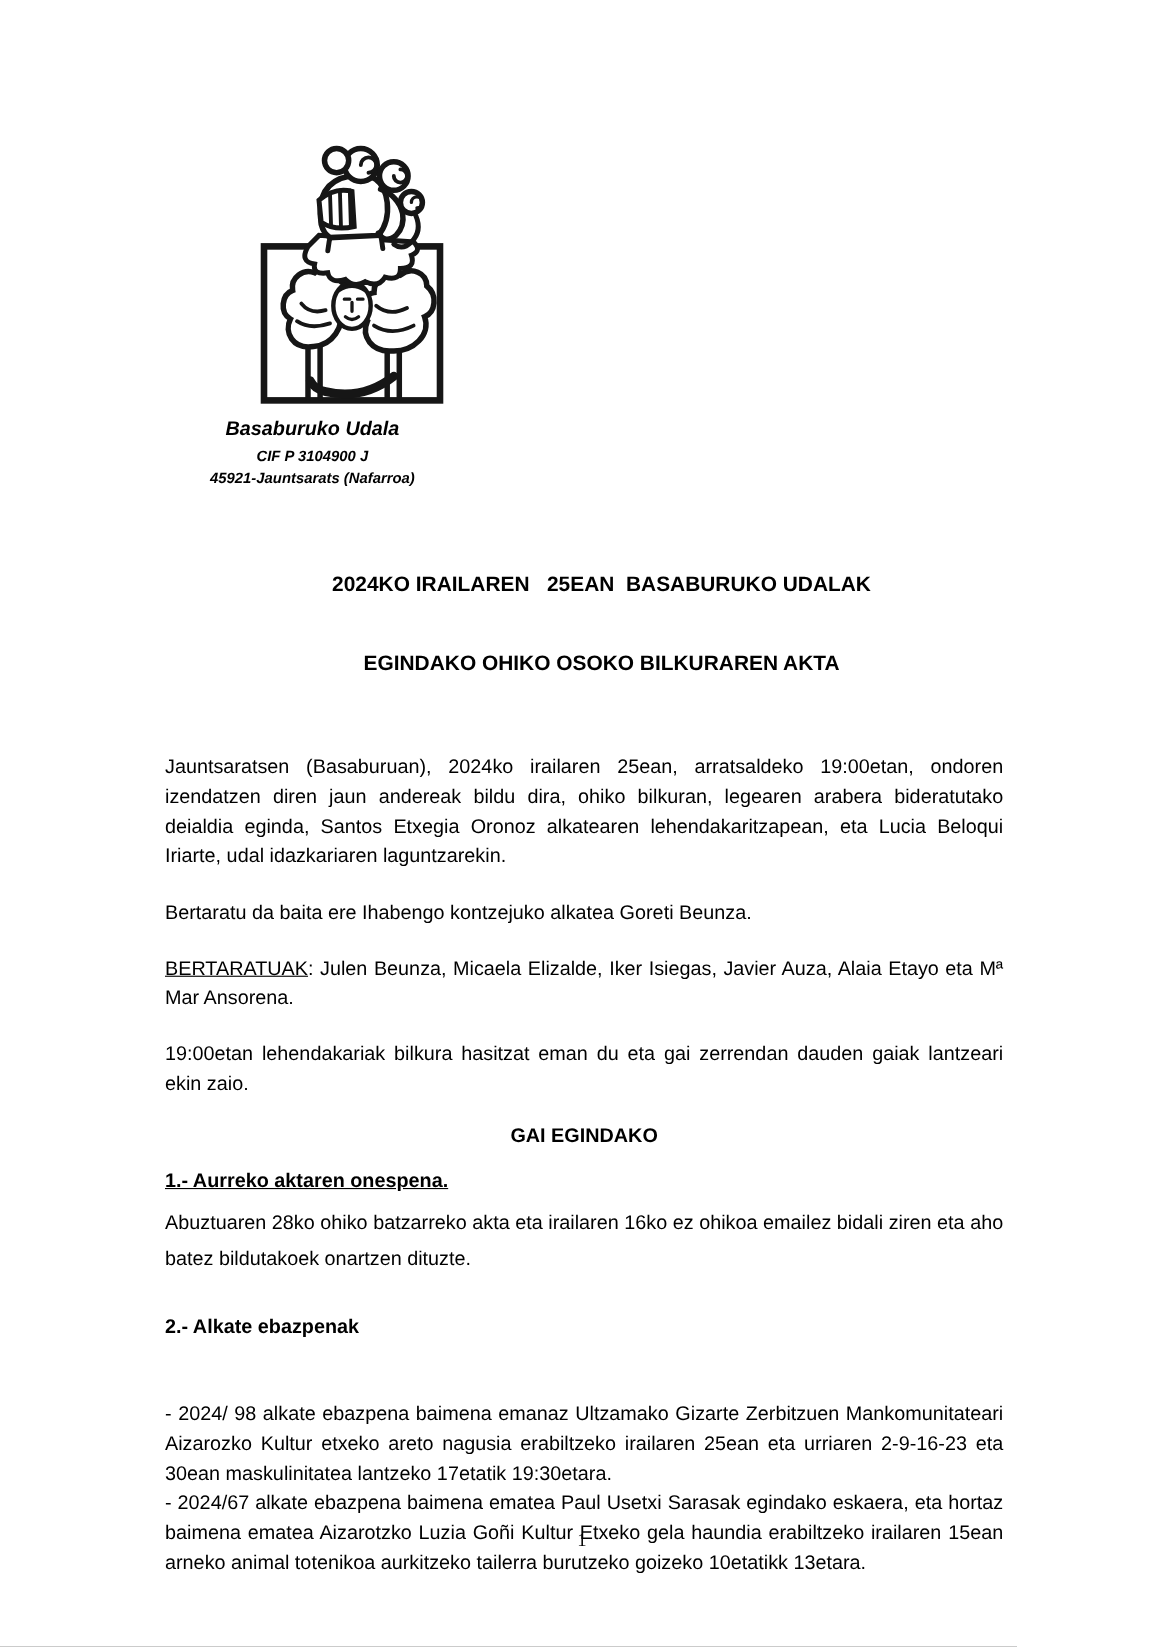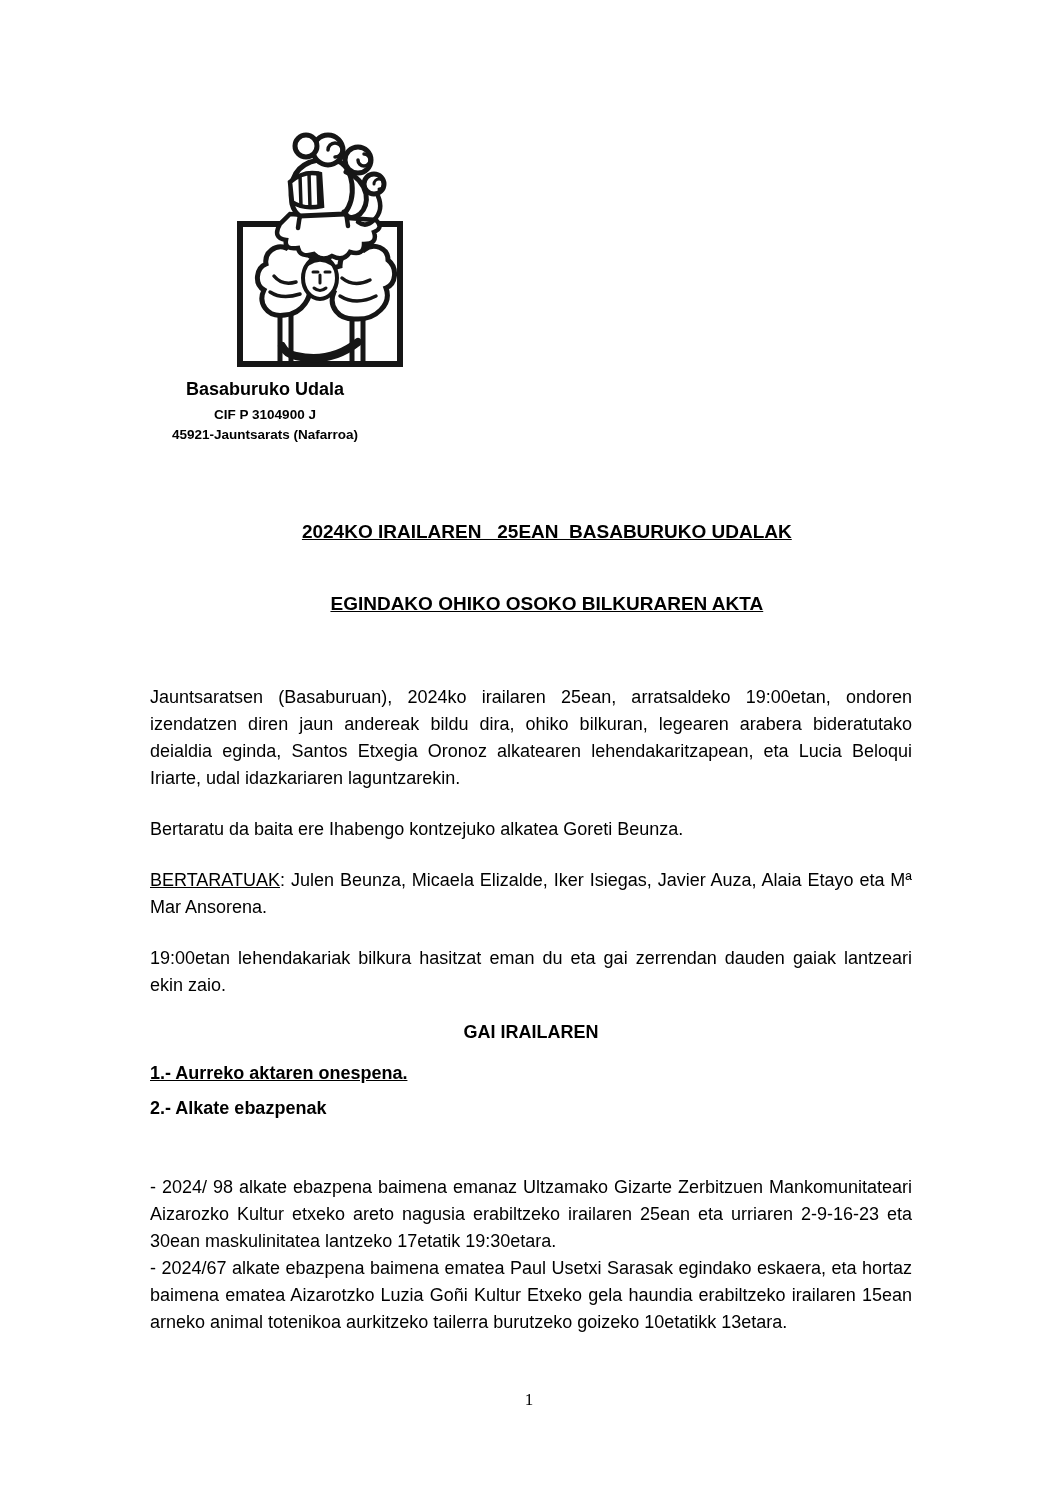--- a/index.html
+++ b/index.html
@@ -9,35 +9,35 @@
     margin:0 auto;
     background:#ffffff;
     color:#000;
     font-family:"Liberation Sans","DejaVu Sans",sans-serif;
     overflow:hidden;
   }
   
   .crest{position:absolute;left:228px;top:126px;width:184px;height:248px;}
   .crest svg{width:100%;height:100%;}
   .org-block{
-    position:absolute;left:105px;top:378px;width:320px;
-    text-align:center;font-weight:bold;line-height:1.25;
+    position:absolute;left:124px;top:378px;width:320px;
+    text-align:center;font-weight:bold;line-height:1.25;font-style:italic;
   }
   .org-name{font-size:18px;margin:0 0 6px 0;}
   .org-sub{font-size:13.5px;margin:0 0 4px 0;}
   
   .doc{
     position:absolute;left:150px;top:478px;width:762px;
     font-size:18px;line-height:27px;
   }
   .doc-title{
     text-align:center;font-weight:bold;font-size:19px;line-height:36px;
     margin:0 0 26px 0;white-space:pre;
   }
-  .doc-title .u{text-decoration:underline;}
+  .doc-title .u{}
   .para{margin:0 0 24px 0;text-align:justify;}
   .para:last-child{margin-bottom:0;}
   .u-label{text-decoration:underline;}
   .center-head{text-align:center;font-weight:bold;margin:0 0 14px 0;}
   .item-head{font-weight:bold;text-decoration:underline;margin:0 0 8px 0;text-align:left;}
   .item-head-2{font-weight:bold;margin:0 0 52px 0;text-align:left;}
   .loose{line-height:33px;margin-bottom:32px;}
   .mb20{margin-bottom:20px;}
   .mb12{margin-bottom:0;}
   
@@ -115,24 +115,25 @@
     </div>
 
     <p class="para">Jauntsaratsen (Basaburuan), 2024ko irailaren 25ean, arratsaldeko 19:00etan, ondoren izendatzen diren jaun andereak bildu dira, ohiko bilkuran, legearen arabera bideratutako deialdia eginda, Santos Etxegia Oronoz alkatearen lehendakaritzapean, eta Lucia Beloqui Iriarte, udal idazkariaren laguntzarekin.</p>
 
     <p class="para">Bertaratu da baita ere Ihabengo kontzejuko alkatea Goreti Beunza.</p>
 
     <p class="para"><span class="u-label">BERTARATUAK</span><span>: Julen Beunza, Micaela Elizalde, Iker Isiegas, Javier Auza, Alaia Etayo eta Mª Mar Ansorena.</span></p>
 
     <p class="para mb20">19:00etan lehendakariak bilkura hasitzat eman du eta gai zerrendan dauden gaiak lantzeari ekin zaio.</p>
 
-    <p class="center-head">GAI IRAILAREN</p>
+    <p class="center-head">GAI EGINDAKO</p>
 
     <p class="item-head">1.- Aurreko aktaren onespena.</p>
 
+    <p class="para loose">Abuztuaren 28ko ohiko batzarreko akta eta irailaren 16ko ez ohikoa emailez bidali ziren eta aho batez bildutakoek onartzen dituzte.</p>
 
     <p class="item-head-2">2.- Alkate ebazpenak</p>
 
     <p class="para mb12">- 2024/ 98 alkate ebazpena baimena emanaz Ultzamako Gizarte Zerbitzuen Mankomunitateari Aizarozko Kultur etxeko areto nagusia erabiltzeko irailaren 25ean eta urriaren 2-9-16-23 eta 30ean maskulinitatea lantzeko 17etatik 19:30etara.</p>
 
     <p class="para">- 2024/67 alkate ebazpena baimena ematea Paul Usetxi Sarasak egindako eskaera, eta hortaz baimena ematea Aizarotzko Luzia Goñi Kultur Etxeko gela haundia erabiltzeko irailaren 15ean arneko animal totenikoa aurkitzeko tailerra burutzeko goizeko 10etatikk 13etara.</p>
 
   </div>
 
   <div class="page-footer">1</div>

